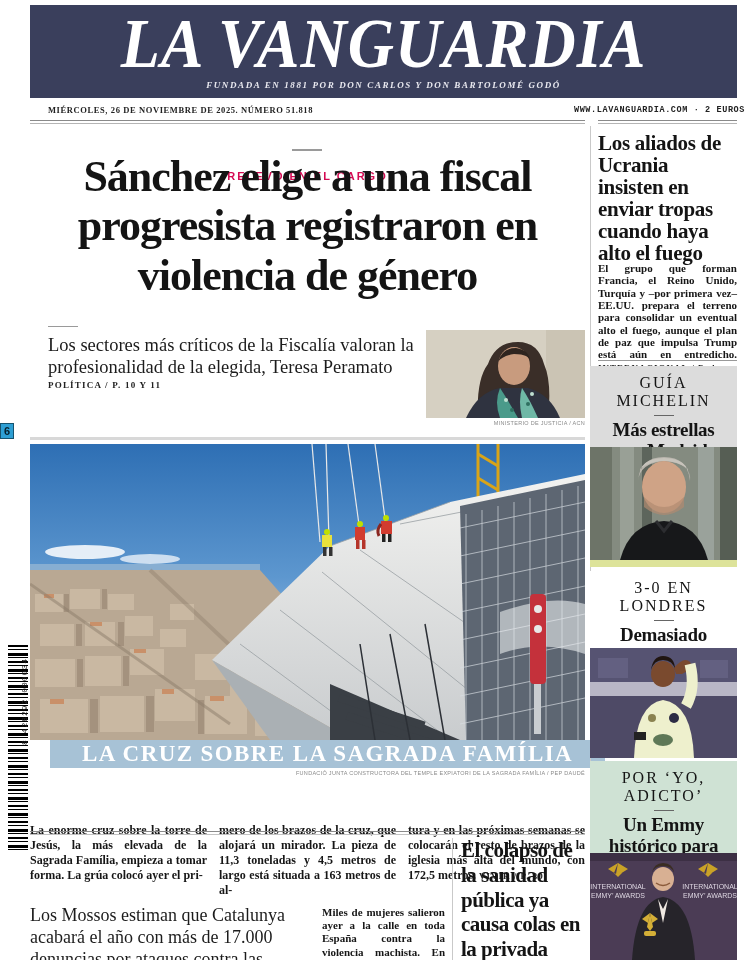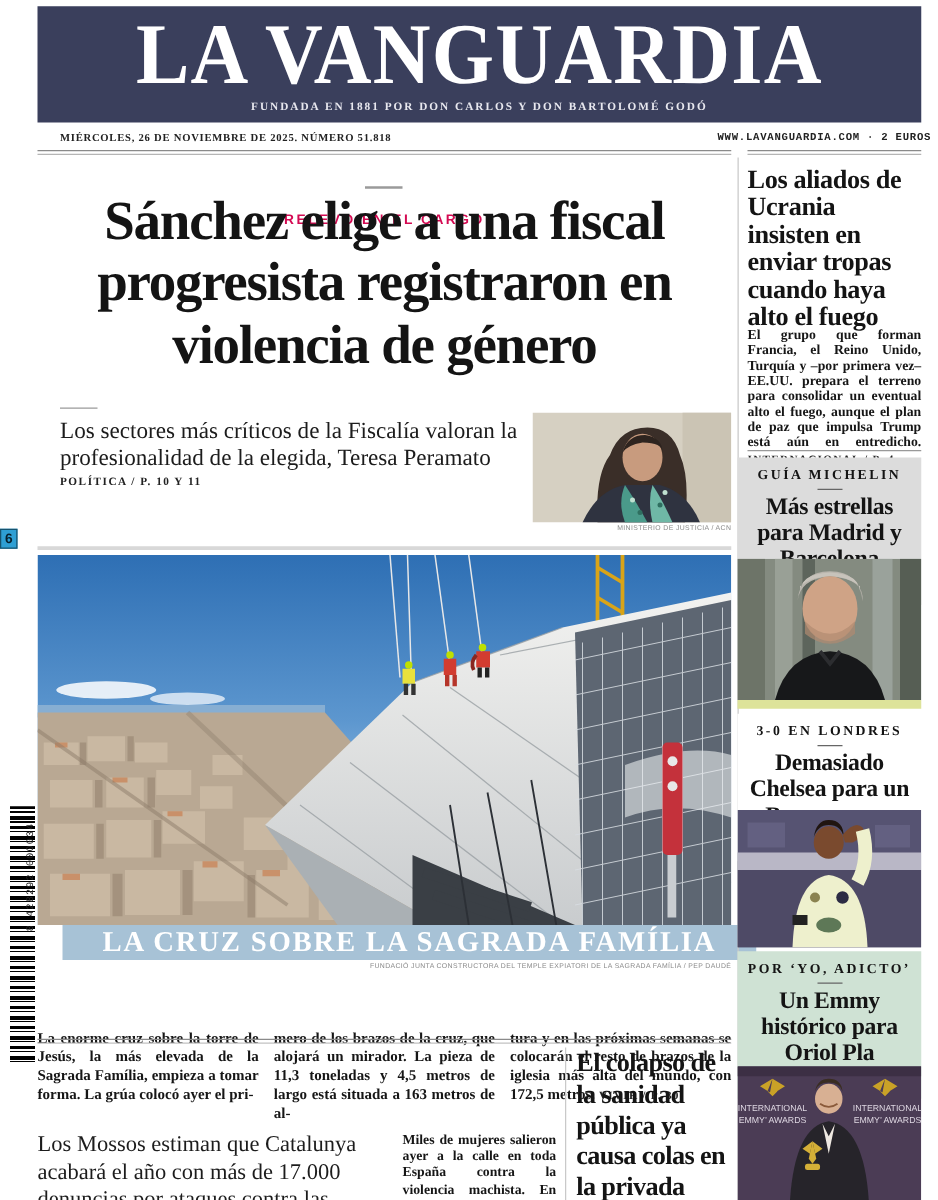--- a/index.html
+++ b/index.html
@@ -5,21 +5,21 @@
   * { margin:0; padding:0; box-sizing:border-box; }
   html,body { background:#ffffff; }
   .page {
     position:relative; width:750px; height:960px; margin:0 auto;
     background:#ffffff; overflow:hidden;
     font-family:"Liberation Serif", serif; color:#111;
   }
   
   .masthead {
     position:absolute; left:30px; top:5px; width:707px; height:93px;
-    background:#3a3f5c; color:#fff; text-align:center;
+    background:#3a3f5c; color:#fff; text-align:center;font-style:italic;
   }
   .masthead-title {
     font-family:"Liberation Serif", serif; font-weight:bold;
     font-size:64px; line-height:1.02; letter-spacing:1px; margin-top:6px;
     transform:scaleY(1.08);
   }
   .masthead-sub {
     font-size:9px; letter-spacing:1.6px; margin-top:4px; color:#e8e8ef;
     font-variant:small-caps; text-transform:uppercase; font-weight:bold;
   }
@@ -92,21 +92,21 @@
   .vrule-bottom { position:absolute; left:452px; top:838px; width:1px; height:122px; background:#c9c9c9; }
   .sanidad { position:absolute; left:461px; top:838px; width:126px; }
   .sanidad-headline { font-size:21px; font-weight:bold; line-height:1.18; letter-spacing:-0.5px; color:#141414; }
   
   .vrule-rail { position:absolute; left:590px; top:126px; width:1px; height:834px; background:#c9c9c9; }
   .rail { position:absolute; left:598px; width:139px; }
   .ukraine-headline { top:132px; font-size:21px; font-weight:bold; line-height:1.05; letter-spacing:-0.3px; color:#141414; }
   .ukraine-body { top:262px; font-size:11px; line-height:1.12; color:#161616; text-align:justify; font-weight:bold; }
   .rail-rule { position:absolute; left:598px; width:139px; border-top:1px solid #999; }
   .railbox { position:absolute; left:590px; width:147px; text-align:center; padding:8px 6px 9px 6px; }
-  .railbox .boxkicker { font-size:11px; font-weight:bold; letter-spacing:2px; color:#141414;text-align:center; }
+  .railbox .boxkicker { font-size:16px; font-weight:normal; letter-spacing:2px; color:#141414;text-align:center; }
   .boxkicker-rule { width:20px; border-top:1px solid #666; margin:5px auto 4px auto; }
   .railbox .boxheadline { font-size:19px; font-weight:bold; line-height:1.1; letter-spacing:-0.3px; color:#141414; }
   .railbox .seclabel { letter-spacing:1px; margin-top:6px; font-size:8.5px; }
   .michelin-box { top:366px; background:#dcdcdc; }
   .chef-photo { position:absolute; left:590px; top:447px; width:147px; height:113px; }
   .lime-strip { position:absolute; left:590px; top:560px; width:147px; height:7px; background:#dde39a; }
   .chelsea-box { top:571px; background:#ffffff; }
   .futbol-photo { position:absolute; left:590px; top:648px; width:147px; height:110px; }
   .emmy-box { top:761px; background:#cfe2d4; }
   .emmy-photo { position:absolute; left:590px; top:853px; width:147px; height:107px; }

